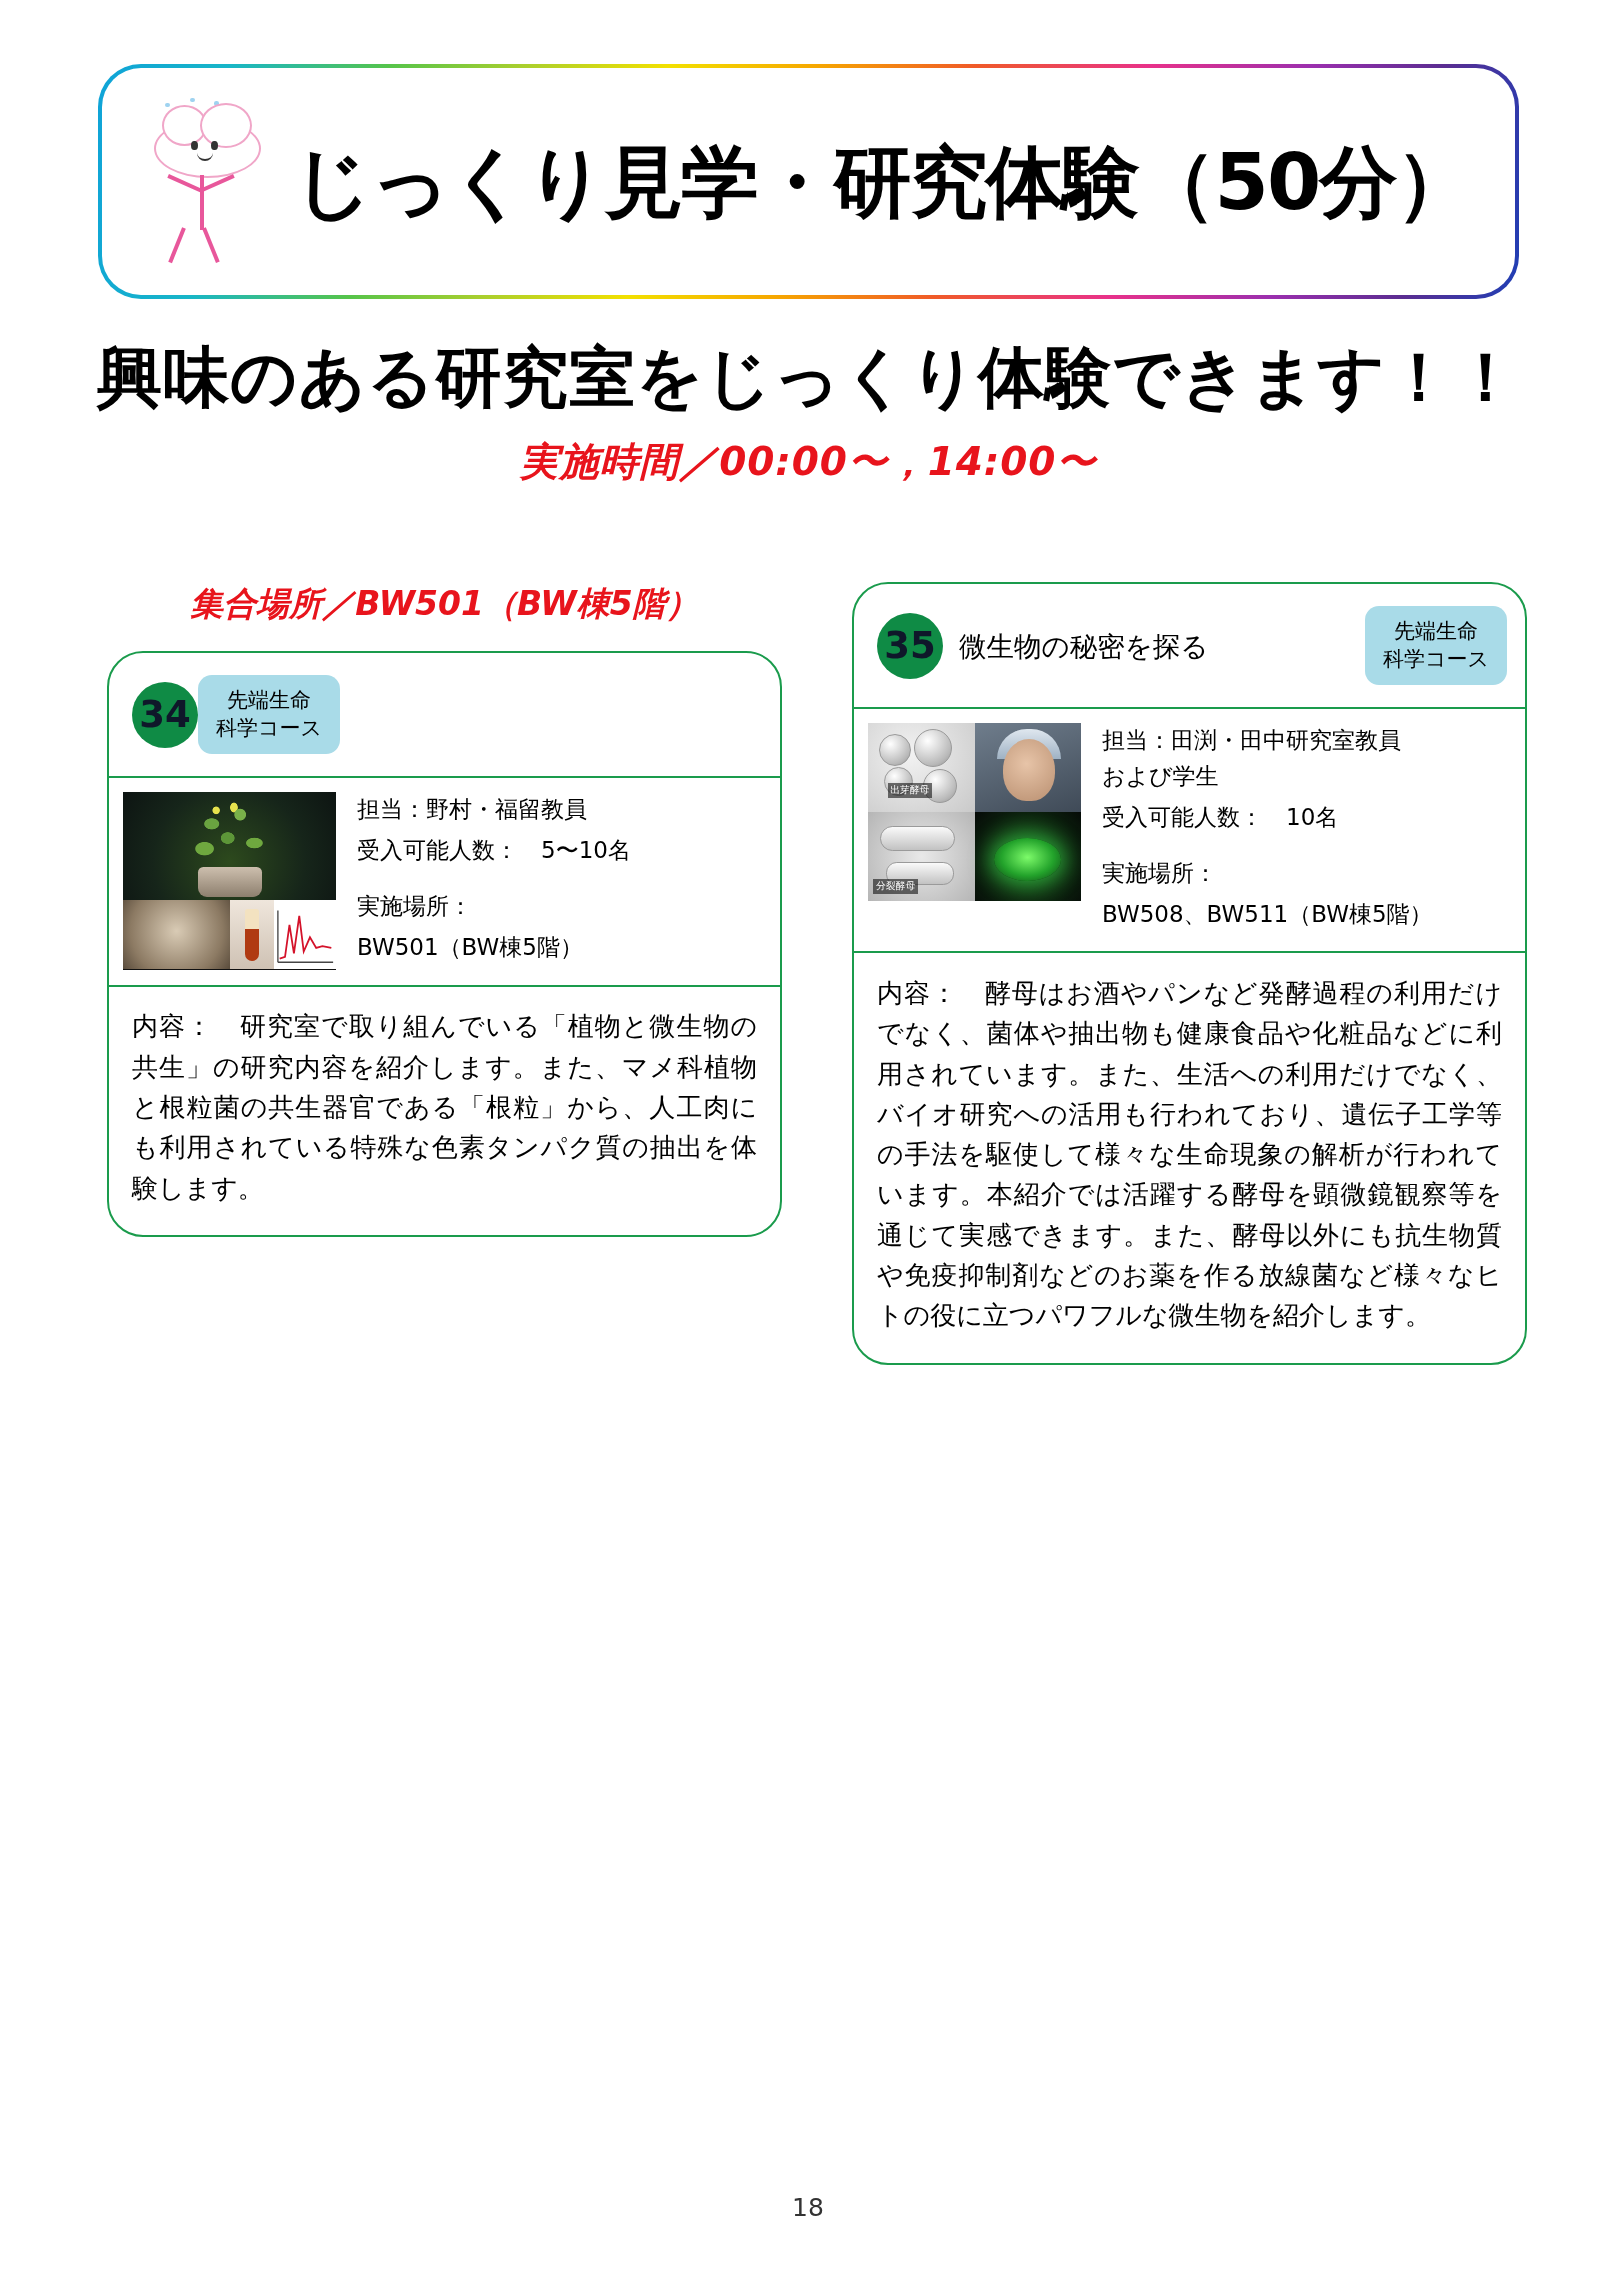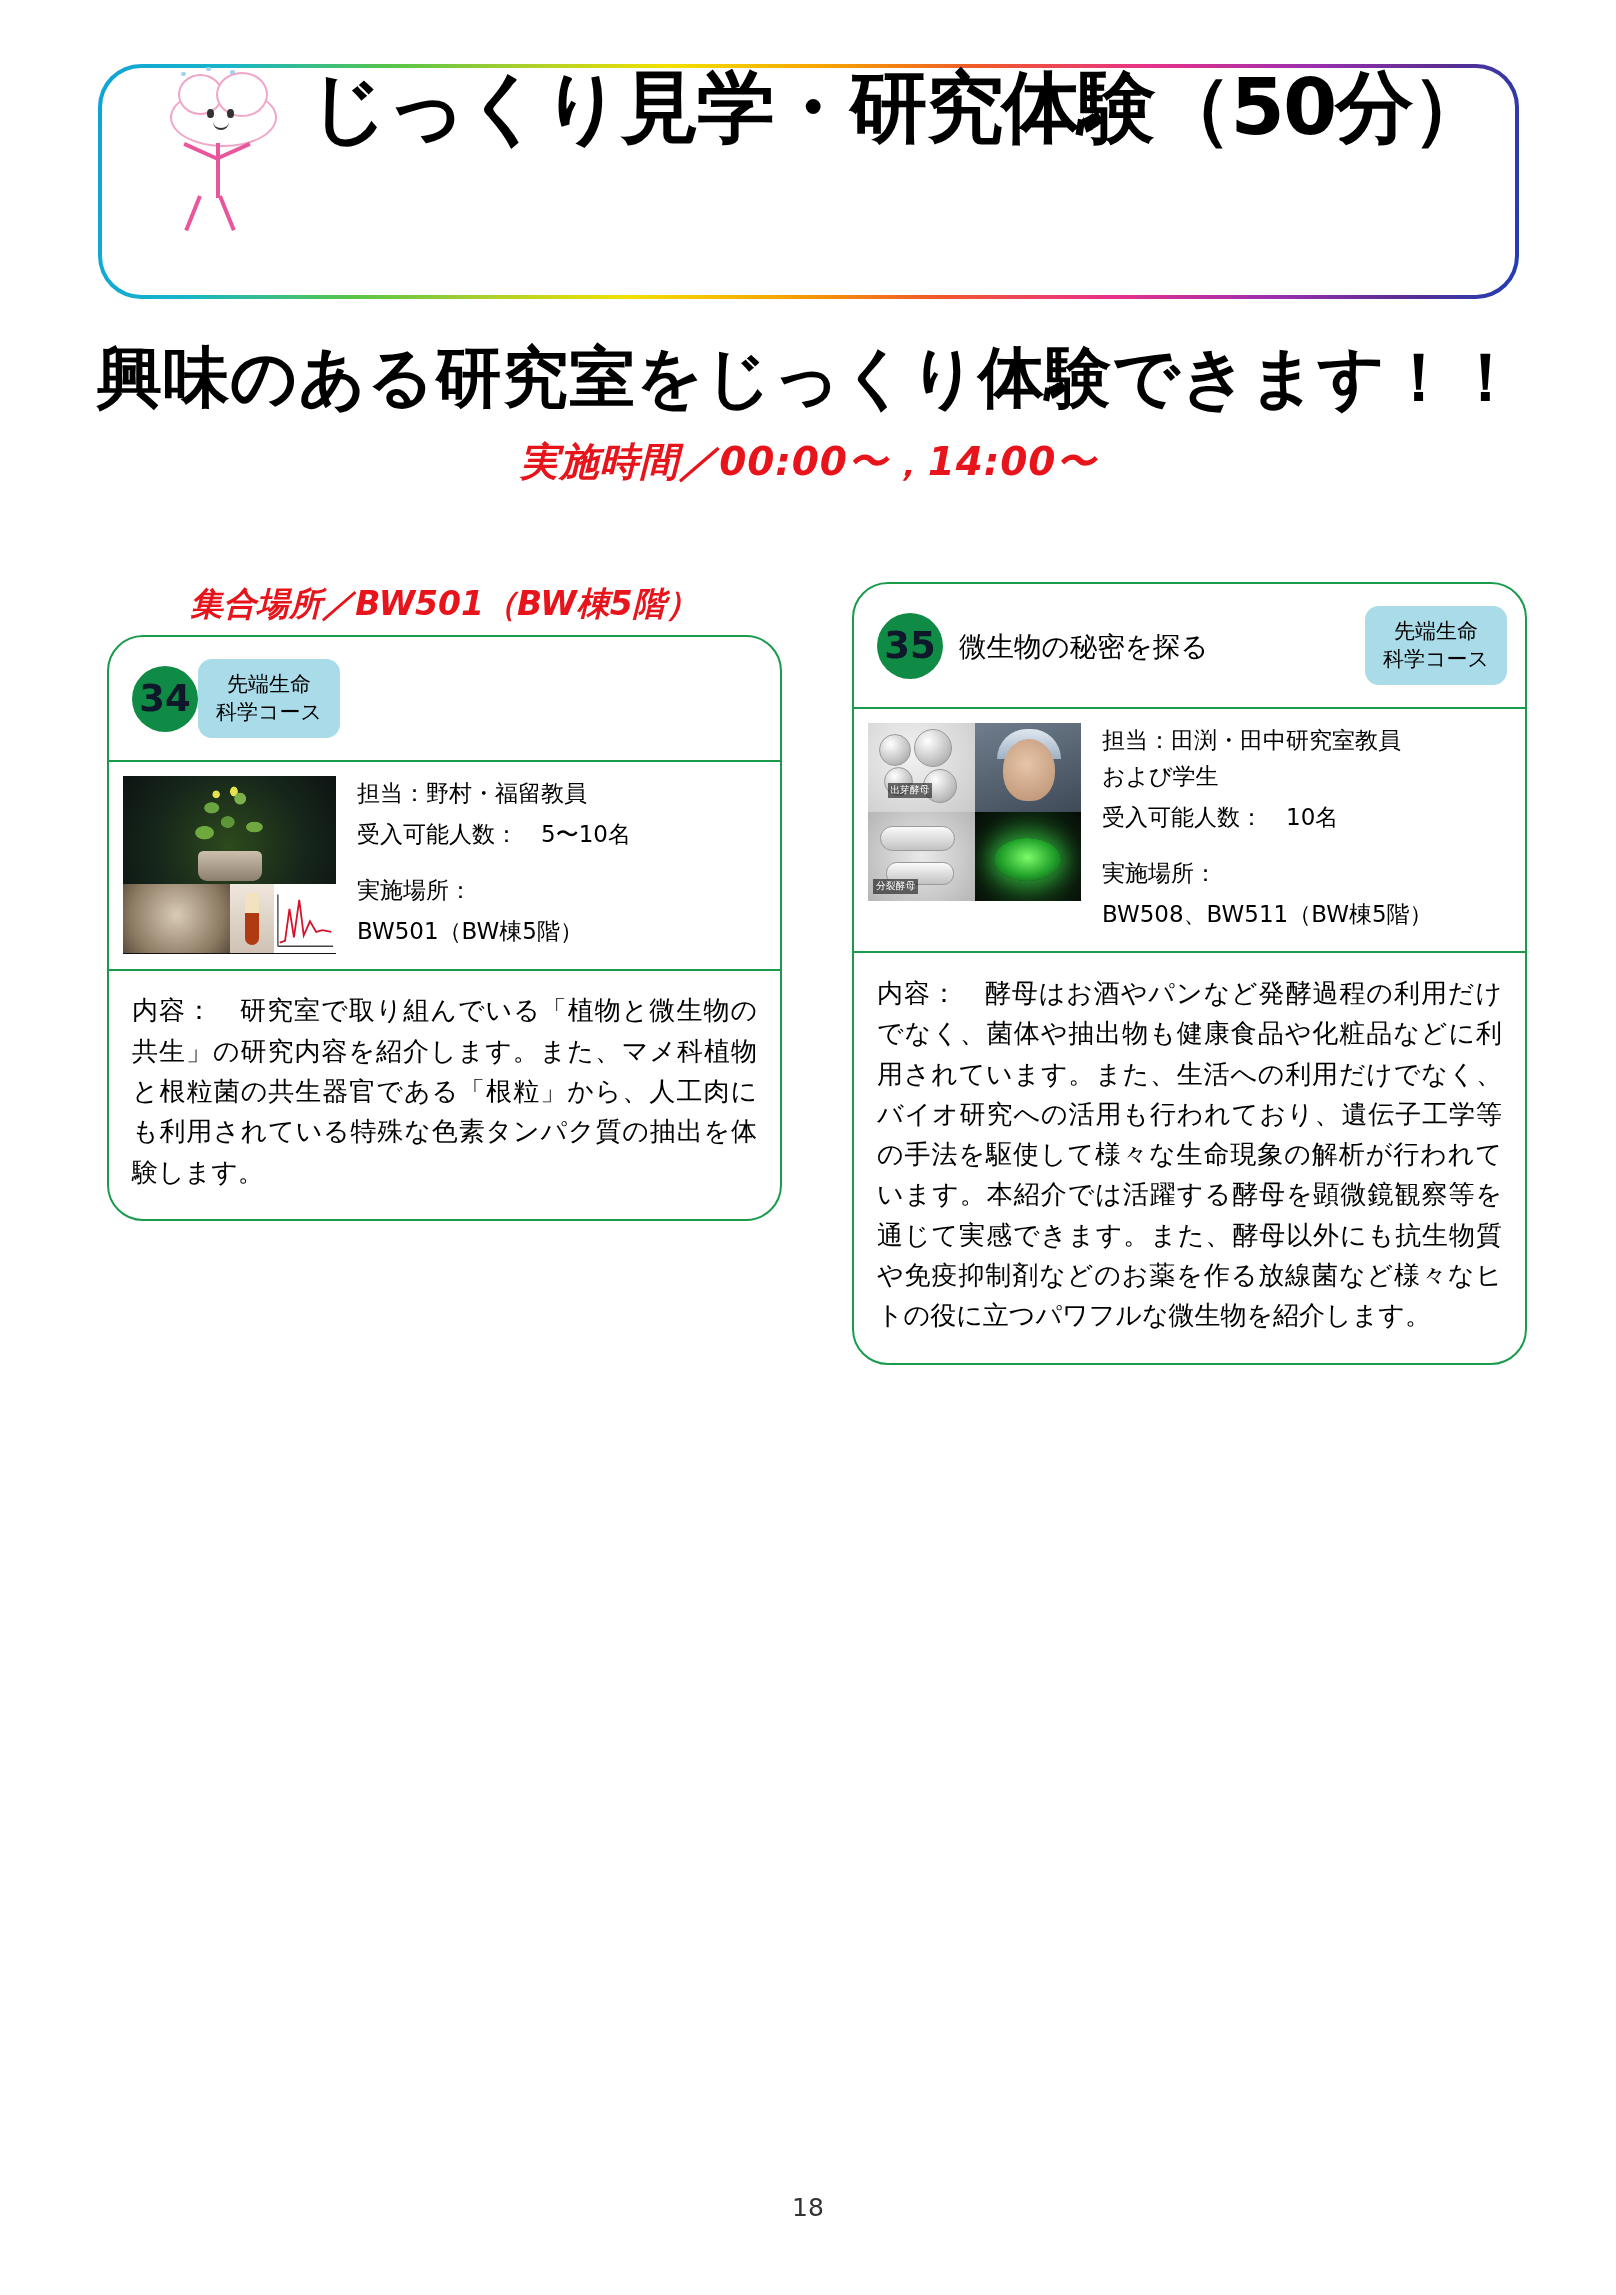--- a/index.html
+++ b/index.html
@@ -30,23 +30,23 @@
         #0fa3d8 0%, #18b6c8 9%, #56c44a 20%, #a9cf2e 29%,
         #f2e000 39%, #f6a800 49%, #f05a28 60%, #e8318a 72%,
         #9b2fae 83%, #5b2d91 92%, #1f3fb5 100%);
   }
   .banner-inner {
     width: 100%;
     height: 100%;
     background: #fff;
     border-radius: 39px;
     display: flex;
-    align-items: flex-start;
+    align-items: center;
     box-sizing: border-box;
-    padding-left: 52px;
+    padding-left: 36px;
   }
   .banner-mascot {
     width: 142px;
     height: 164px;
     flex: 0 0 142px;
     position: relative;
   }
   .banner-title {
     font-size: 78px;
     font-weight: bold;
@@ -91,21 +91,21 @@
   }
   .col-left  { left: 107px; }
   .col-right { left: 852px; }
 
   .place {
     font-size: 33px;
     font-weight: bold;
     font-style: italic;
     color: #e8141c;
     text-align: center;
-    margin-bottom: 8px;
+    margin-bottom: 24px;
     white-space: nowrap;
     font-family: "DejaVu Sans", "Liberation Sans", sans-serif;
   }
 
   .card {
     border: 2.7px solid #1a9b4c;
     border-radius: 36px;
     overflow: hidden;
     background: #fff;
   }

